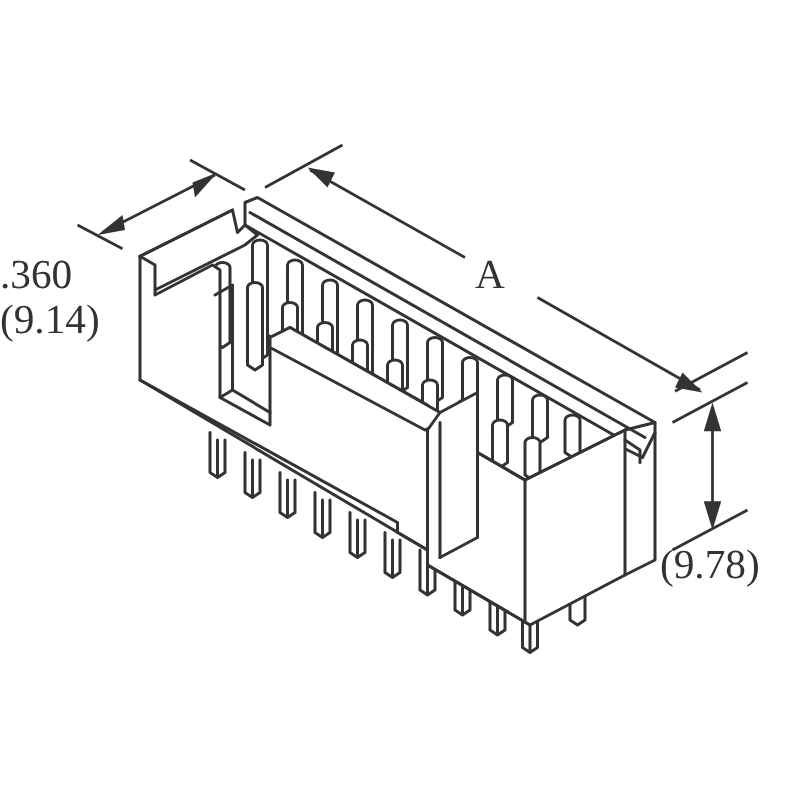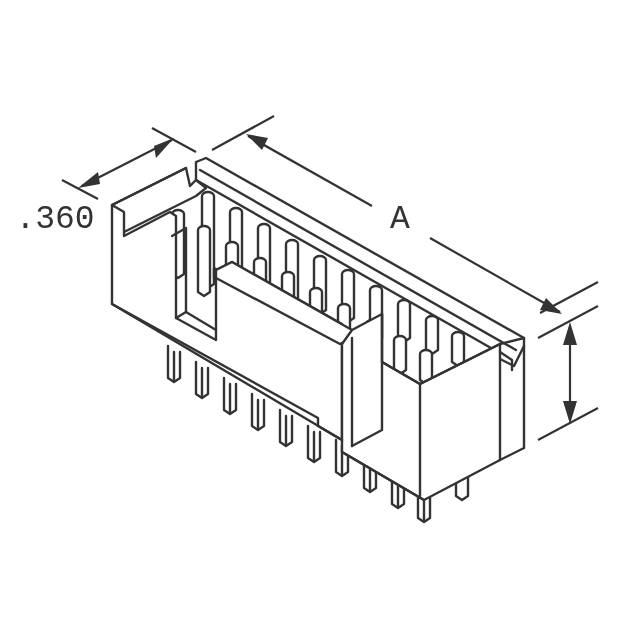--- a/index.html
+++ b/index.html
@@ -1,18 +1,18 @@
 <!DOCTYPE html>
 <html><head>
   <meta charset="utf-8">
   <style>
     html, body { margin: 0; padding: 0; background: #ffffff; }
     .canvas { position: relative; width: 640px; height: 640px; background: #ffffff; overflow: hidden; }
     svg { position: absolute; left: 0; top: 0; }
-    .lbl { position: absolute; font-family: Liberation Mono, monospace; color: #333333; font-size: 33px; line-height: 36px; letter-spacing: 0px; text-align: center; }
+    .lbl { position: absolute; font-family: Liberation Serif, serif; color: #333333; font-size: 33px; line-height: 36px; letter-spacing: 0px; }
     .ln { fill: none; stroke: #333333; stroke-width: 2.4; stroke-linejoin: round; stroke-linecap: round; }
     .lnw { fill: #ffffff; stroke: #333333; stroke-width: 2.4; stroke-linejoin: round; stroke-linecap: round; }
     .dim { fill: none; stroke: #333333; stroke-width: 2.2; }
     .arrow { fill: #333333; stroke: none; }
   </style>
 </head>
 <body>
 
 <div class="canvas">
   <svg width="640" height="640" viewBox="0 0 640 640">
@@ -132,19 +132,21 @@
       <path class="ln" d="M342,452 L424,500"></path>
 
       <path class="ln" d="M500,344 L524,338"></path>
       <path class="ln" d="M500,460 L524,448 L524,346"></path>
       <path class="ln" d="M500,352 L512,360 L512,370"></path>
     </g>
   </svg>
 
   <div class="lbl" style="left:0px; top:202px; width:110px;">
     <div>.360</div>
+    <div>(9.14)</div>
   </div>
 
   <div class="lbl" style="left:380px; top:202px; width:40px;">A</div>
 
   <div class="lbl" style="left:528px; top:434px; width:112px;">
+    <div>(9.78)</div>
   </div>
 </div>
 
 </body></html>

